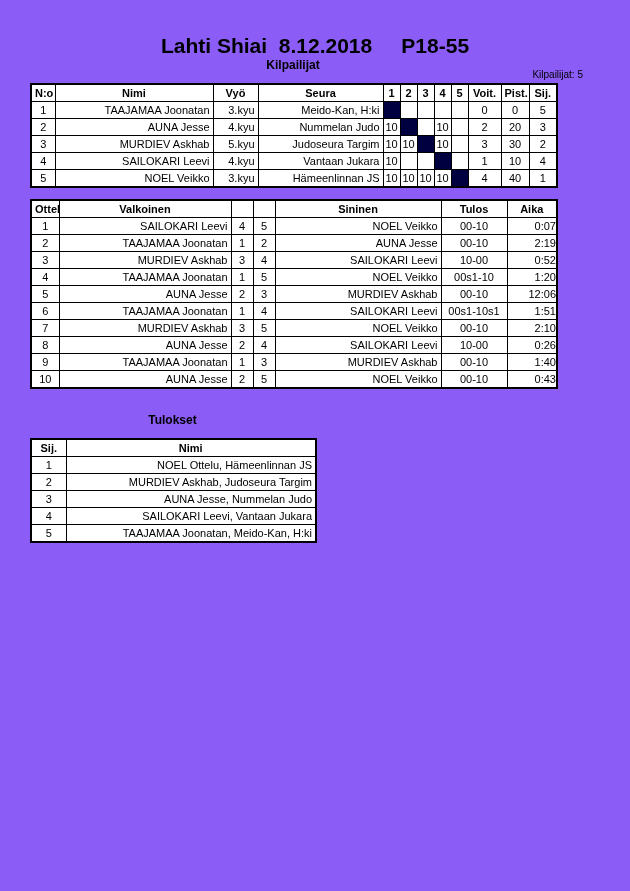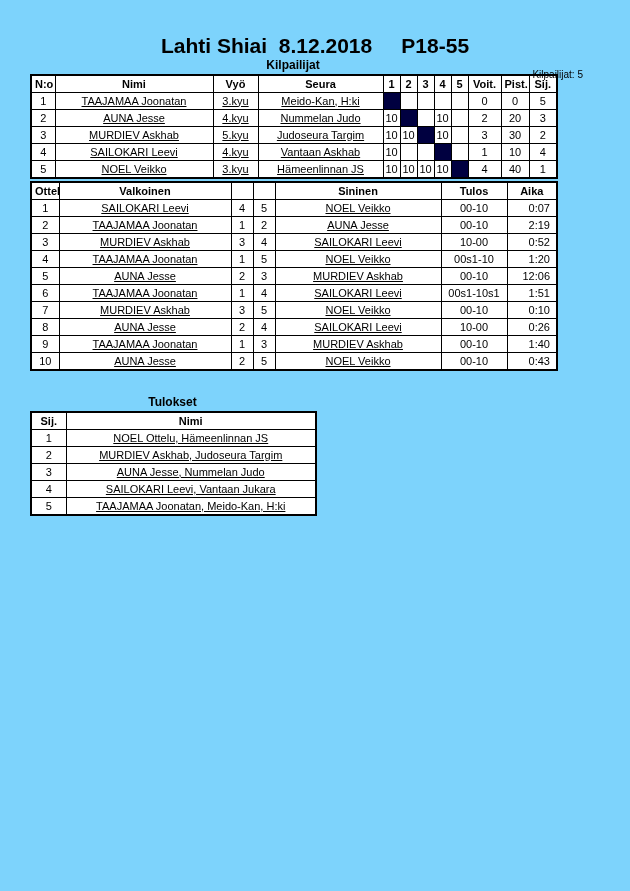--- a/index.html
+++ b/index.html
@@ -1,33 +1,33 @@
 <!DOCTYPE html>
 <html style="--diag: #000040;"><head>
 <meta charset="utf-8">
 <style>
   html,body{margin:0;padding:0;}
   body{width:630px;height:891px;background:#fff;color:#000;font-family:"Liberation Sans",sans-serif;}
-  .page{position:relative;width:630px;height:891px;overflow:hidden;background:#7dd3fc;}
+  .page{position:relative;width:630px;height:891px;overflow:hidden;background:#8b5cf6;}
   .title{padding-top:34px;text-align:center;font-size:21px;font-weight:bold;white-space:pre;}
   .count{position:absolute;top:69px;right:47px;font-size:10px;}
   .sec{font-size:12px;font-weight:bold;text-align:center;}
   .w526{width:526px;margin-left:30px;}
   .w285{width:285px;margin-left:30px;}
   .sub1{margin-top:0;}
   .sec-matches{margin-top:21px;}
   .sec-results{margin-top:24px;}
-  table{border-collapse:collapse;table-layout:fixed;margin-left:30px;margin-top:2px;border:2px solid #000;background:#fff;}
+  table{border-collapse:collapse;table-layout:fixed;margin-left:30px;margin-top:11px;border:2px solid #000;background:#fff;}
   #competitors-table,#matches-table{width:526px;}
   #results-table{width:285px;}
   th,td{border:1px solid #000;height:16px;padding:0 3px;overflow:hidden;white-space:nowrap;font-size:11px;line-height:15px;}
   th{font-weight:bold;text-align:center;}
   .ctr{text-align:center;padding:0 1px;}
-  .left{text-align:center;text-decoration:underline;}
-  .rt{text-align:right;padding-right:6px;}
+  .left{text-align:right;}
+  .rt{text-align:right;padding-right:0;}
   .diag{background:var(--diag,#000040);}
 </style>
 </head>
 <body>
 
 <div class="page">
 
   <div class="title">Lahti Shiai  8.12.2018     P18-55</div>
 
   <div class="sec w526 sub1">Kilpailijat</div>
@@ -105,21 +105,21 @@
           <td class="ctr">10</td>
           <td class="ctr"></td>
           <td class="ctr">3</td>
           <td class="ctr">30</td>
           <td class="ctr">2</td>
         </tr>
         <tr>
           <td class="ctr">4</td>
           <td class="left">SAILOKARI Leevi</td>
           <td class="left">4.kyu</td>
-          <td class="left">Vantaan Askhab</td>
+          <td class="left">Vantaan Jukara</td>
           <td class="ctr">10</td>
           <td class="ctr"></td>
           <td class="ctr"></td>
           <td class="ctr diag"></td>
           <td class="ctr"></td>
           <td class="ctr">1</td>
           <td class="ctr">10</td>
           <td class="ctr">4</td>
         </tr>
         <tr>
@@ -216,21 +216,21 @@
           <td class="ctr">00s1-10s1</td>
           <td class="rt">1:51</td>
         </tr>
         <tr>
           <td class="ctr">7</td>
           <td class="left">MURDIEV Askhab</td>
           <td class="ctr">3</td>
           <td class="ctr">5</td>
           <td class="left">NOEL Veikko</td>
           <td class="ctr">00-10</td>
-          <td class="rt">0:10</td>
+          <td class="rt">2:10</td>
         </tr>
         <tr>
           <td class="ctr">8</td>
           <td class="left">AUNA Jesse</td>
           <td class="ctr">2</td>
           <td class="ctr">4</td>
           <td class="left">SAILOKARI Leevi</td>
           <td class="ctr">10-00</td>
           <td class="rt">0:26</td>
         </tr>

